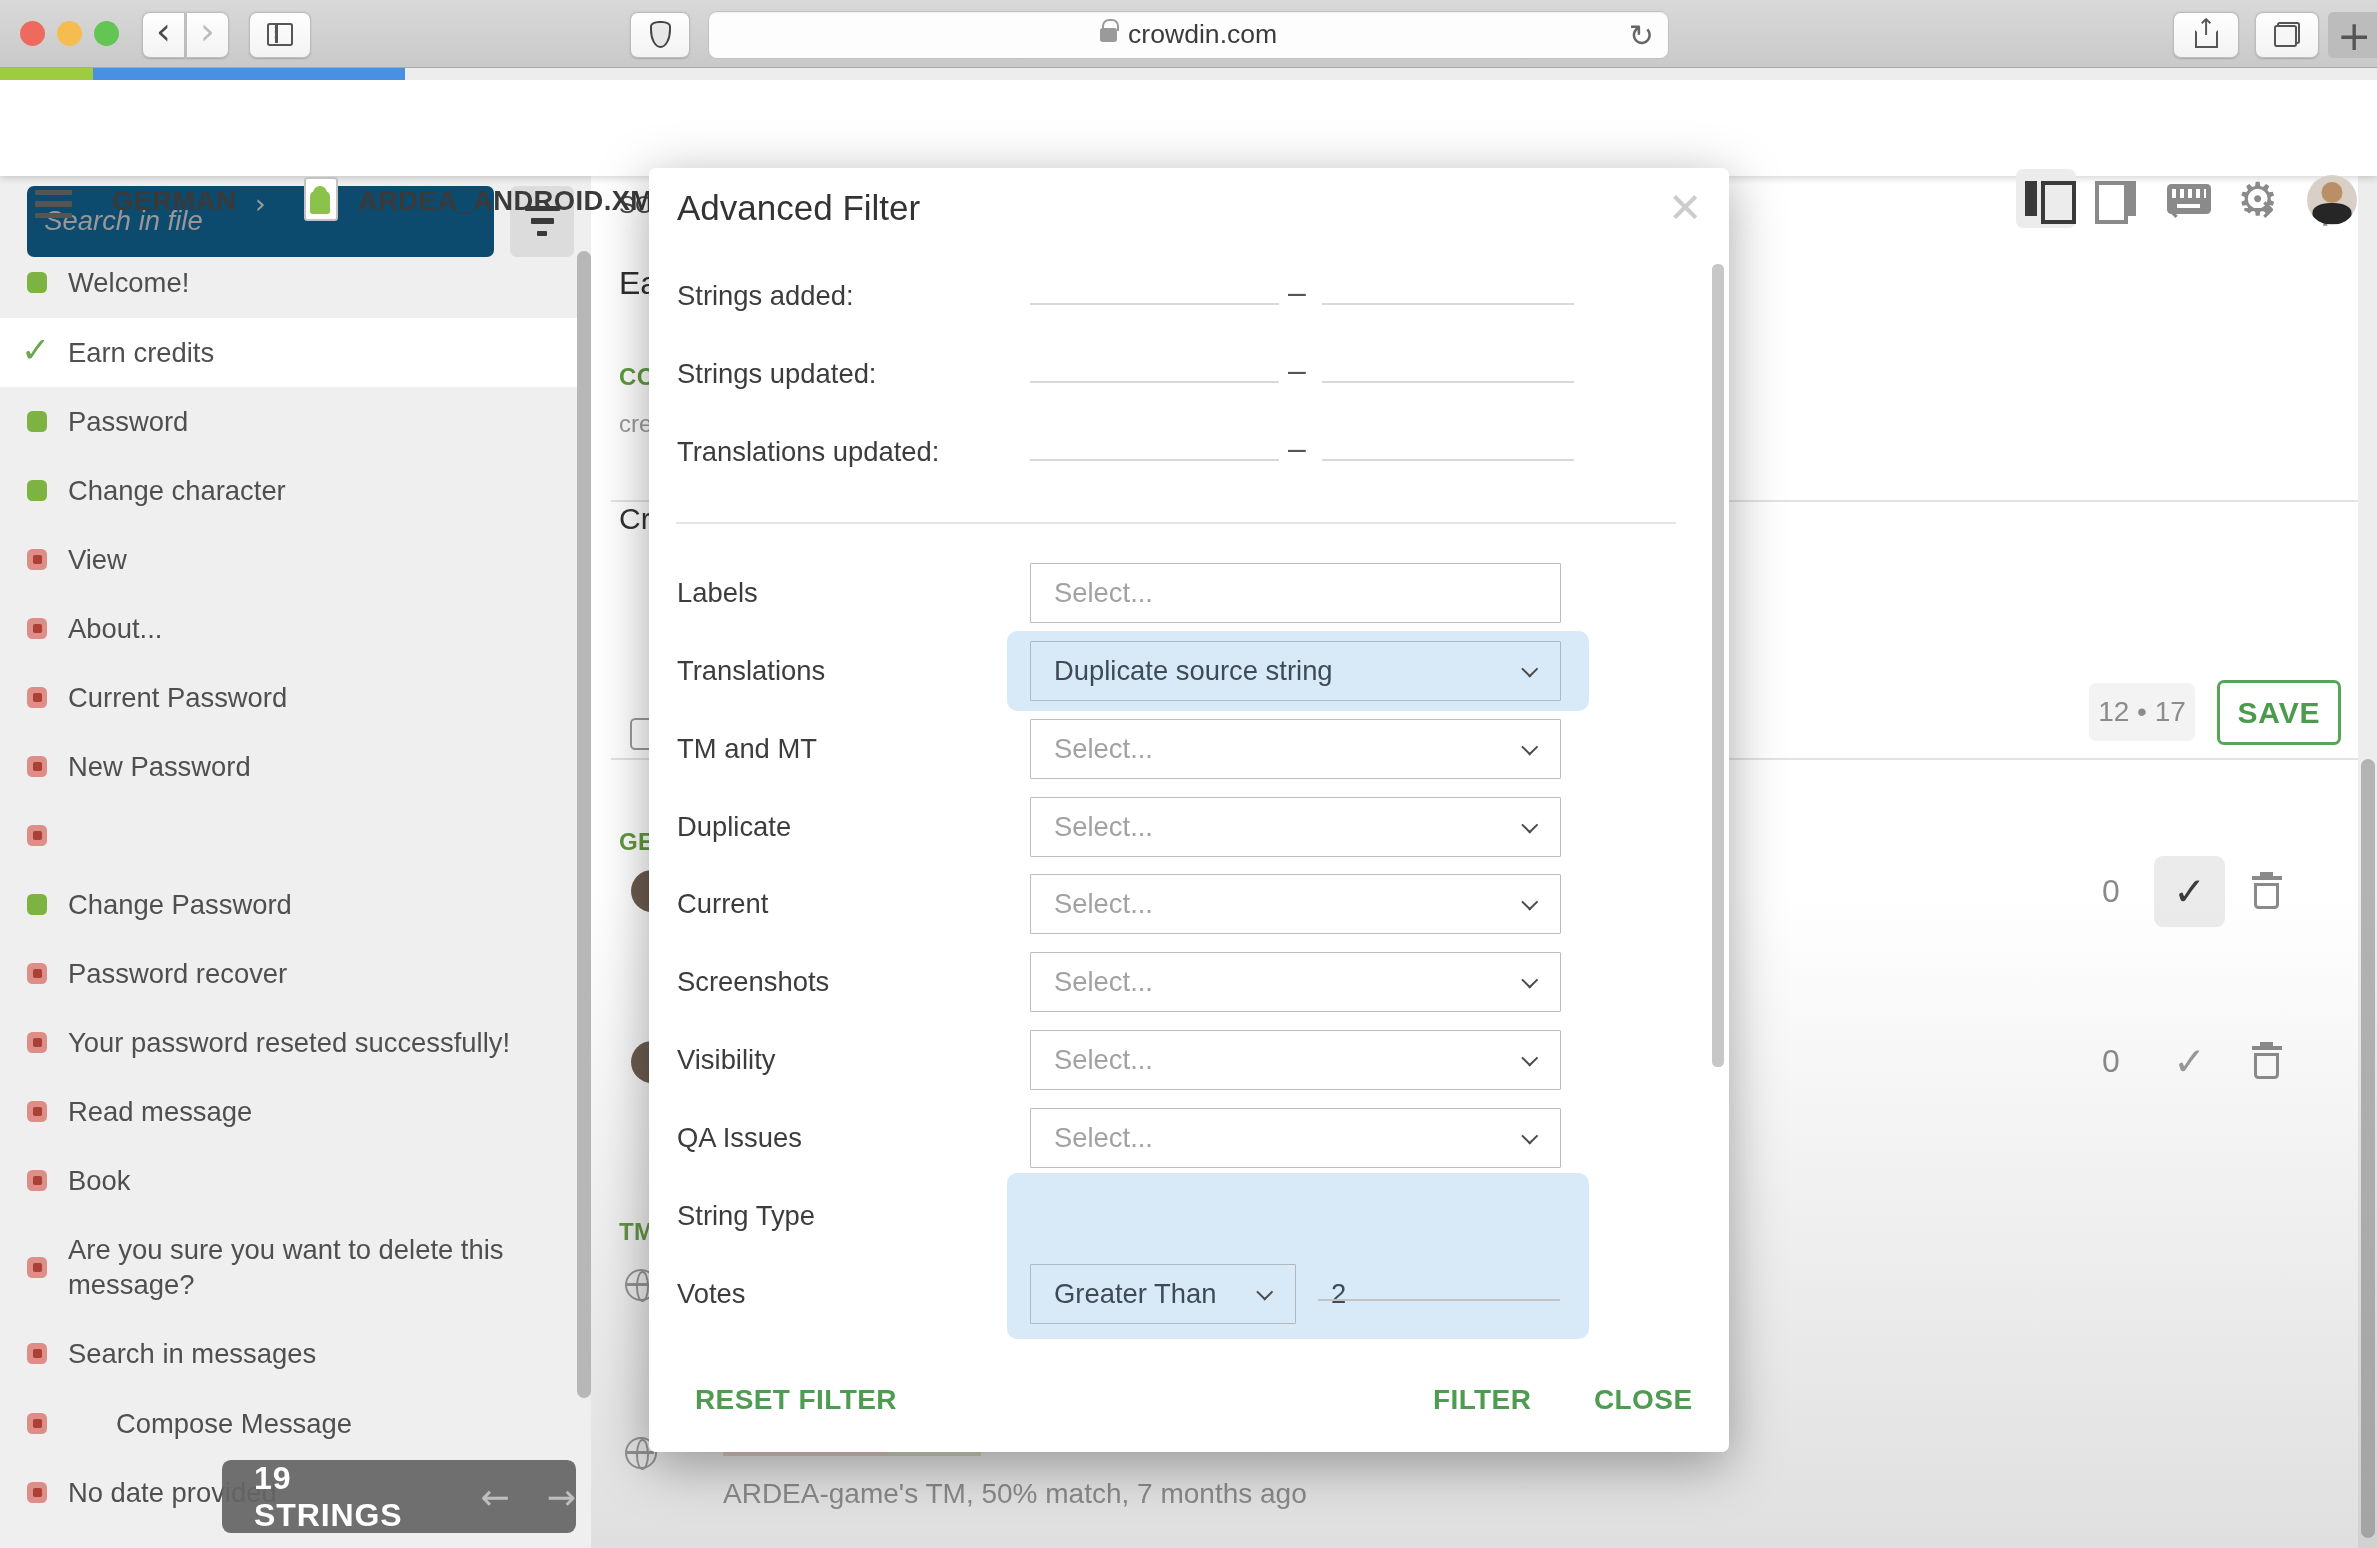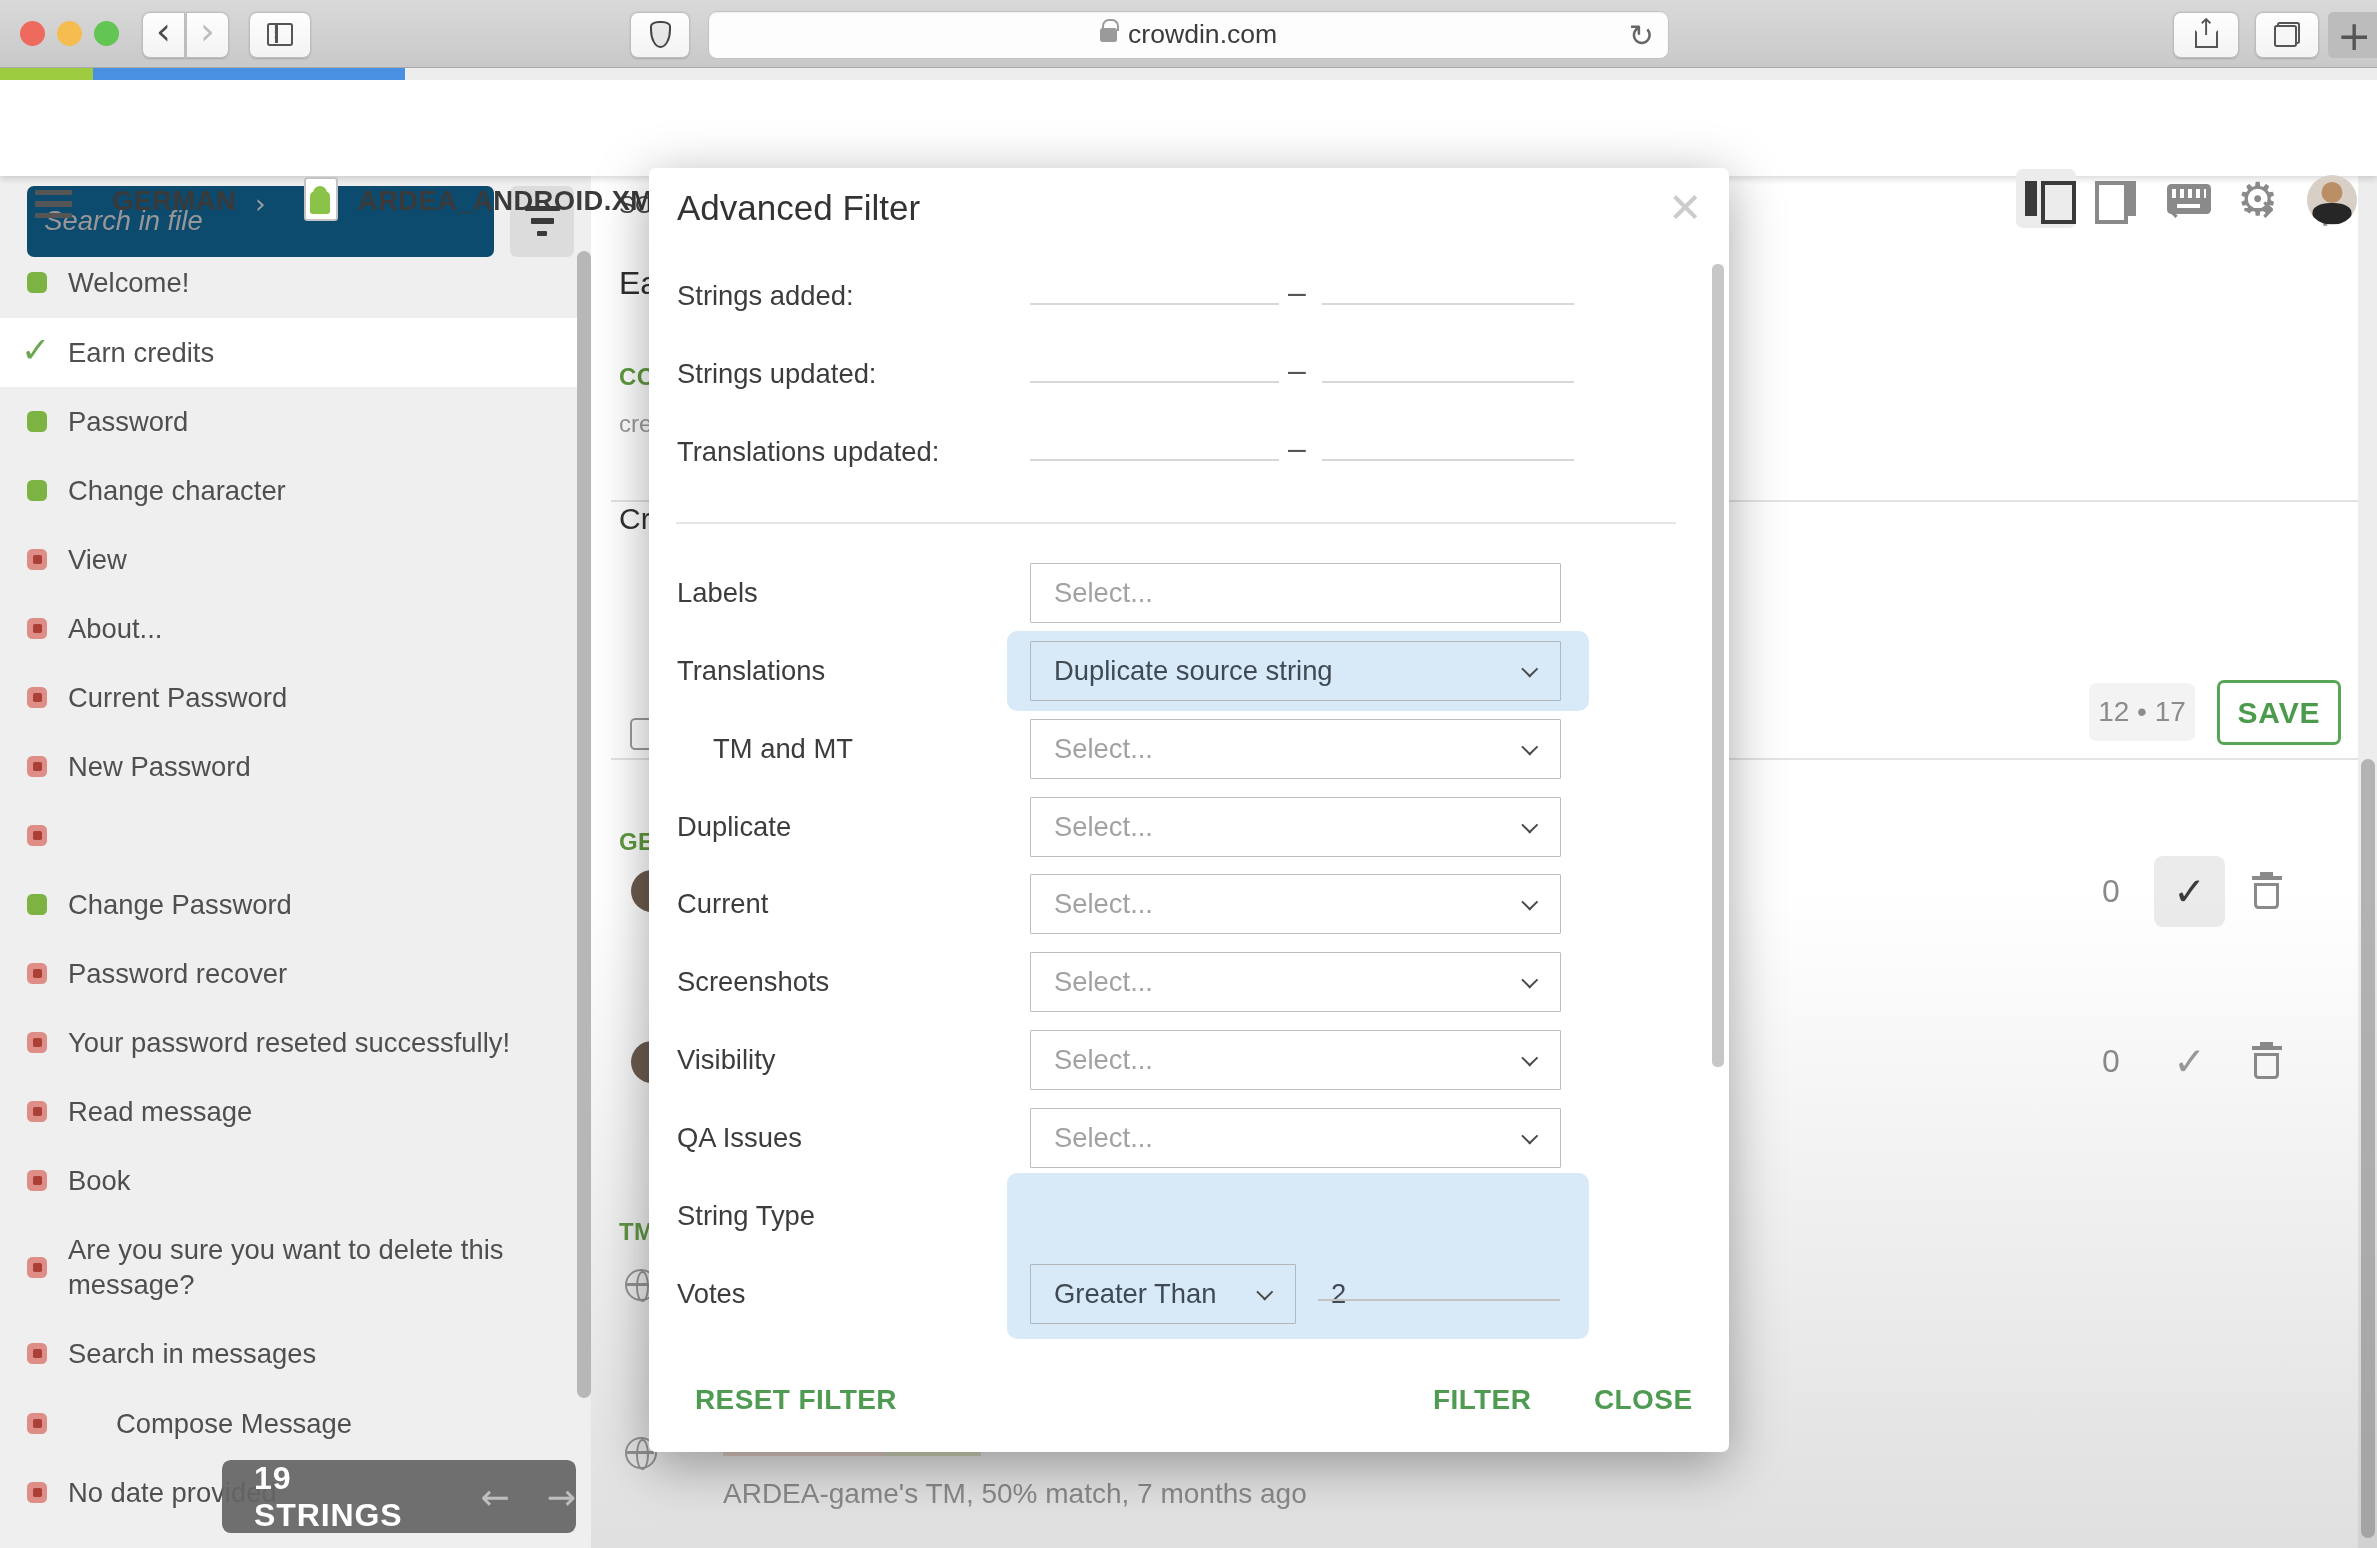--- a/index.html
+++ b/index.html
@@ -381,21 +381,21 @@
         <div class="m-label" style="top: 425px;">Labels</div>
         <div class="selbox" style="top: 425px;">
           <span class="ph">Select...</span>
         </div>
         <div class="hlrect" style="top: 463px; height: 80px;"></div>
         <div class="m-label" style="top: 503px;">Translations</div>
         <div class="selbox hl" style="top: 503px;">
           <span class="val">Duplicate source string</span>
           <div class="chev"></div>
         </div>
-        <div class="m-label" style="top: 581px; margin-left: 36px;">TM and MT</div>
+        <div class="m-label" style="top: 581px;">TM and MT</div>
         <div class="selbox" style="top: 581px;">
           <span class="ph">Select...</span>
           <div class="chev"></div>
         </div>
         <div class="m-label" style="top: 659px;">Duplicate</div>
         <div class="selbox" style="top: 659px;">
           <span class="ph">Select...</span>
           <div class="chev"></div>
         </div>
         <div class="m-label" style="top: 736px;">Current</div>

